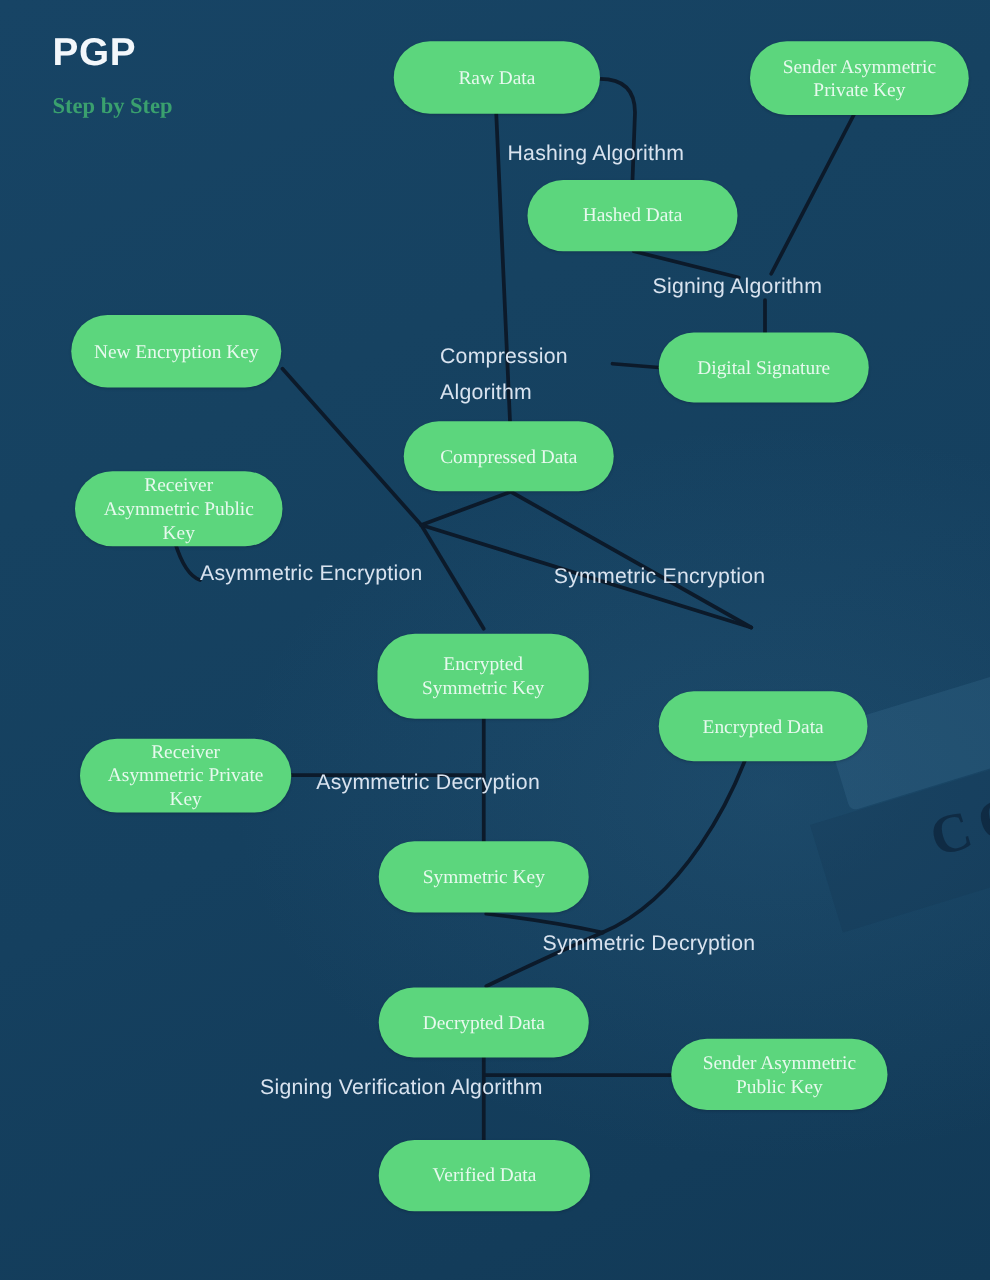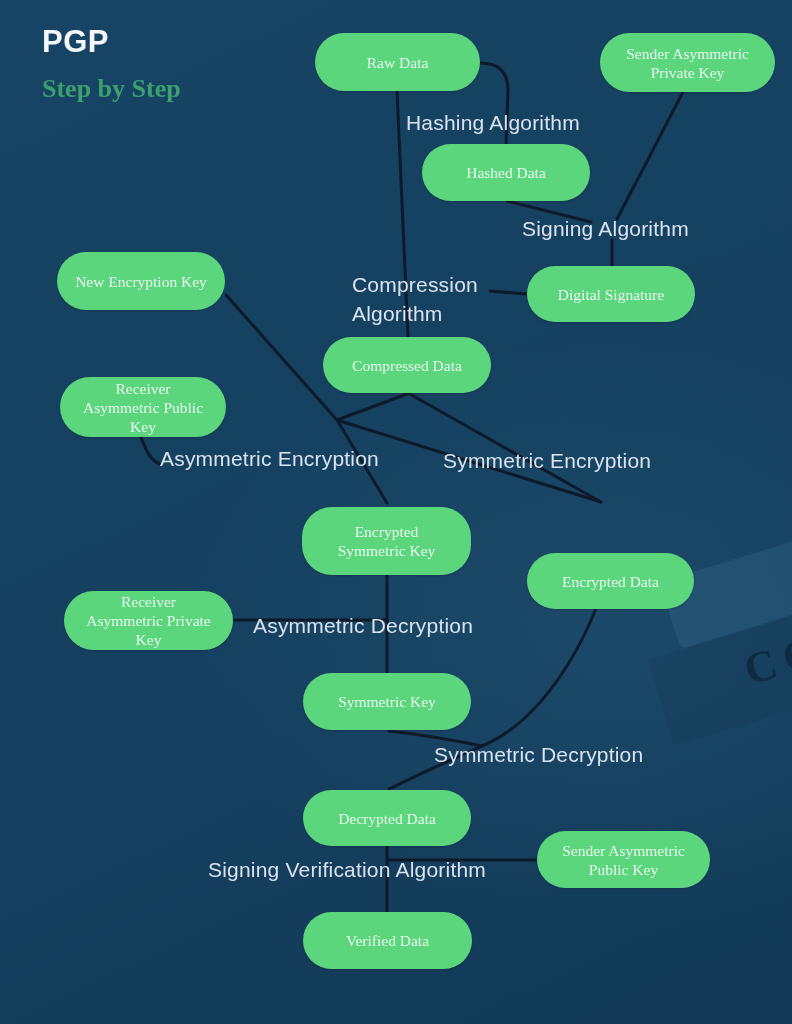--- a/index.html
+++ b/index.html
@@ -58,21 +58,21 @@
     fill: none;
     stroke: #0c1a2a;
     stroke-width: 3;
     stroke-linecap: round;
     stroke-linejoin: round;
   }
   .algo-label {
     position: absolute;
     z-index: 2;
     color: #d9e3ef;
-    font-size: 21px;
+    font-size: 17px;
     line-height: 29px;
     white-space: pre-line;
     letter-spacing: 0.2px;
   }
   .pill {
     position: absolute;
     z-index: 3;
     background: #5cd67d;
     border-radius: 30px;
     display: flex;
@@ -96,21 +96,21 @@
     font-weight: bold;
     letter-spacing: 0.5px;
   }
   .page-subtitle {
     position: absolute;
     left: 42px;
     top: 74px;
     z-index: 4;
     color: #3aa06e;
     font-family: "Liberation Serif", "DejaVu Serif", serif;
-    font-size: 26px;
+    font-size: 18px;
     font-weight: bold;
   }
 </style>
 </head>
 <body>
 
 <div class="stage">
 
   <div class="photo-face"></div>
   <div class="photo-side">

